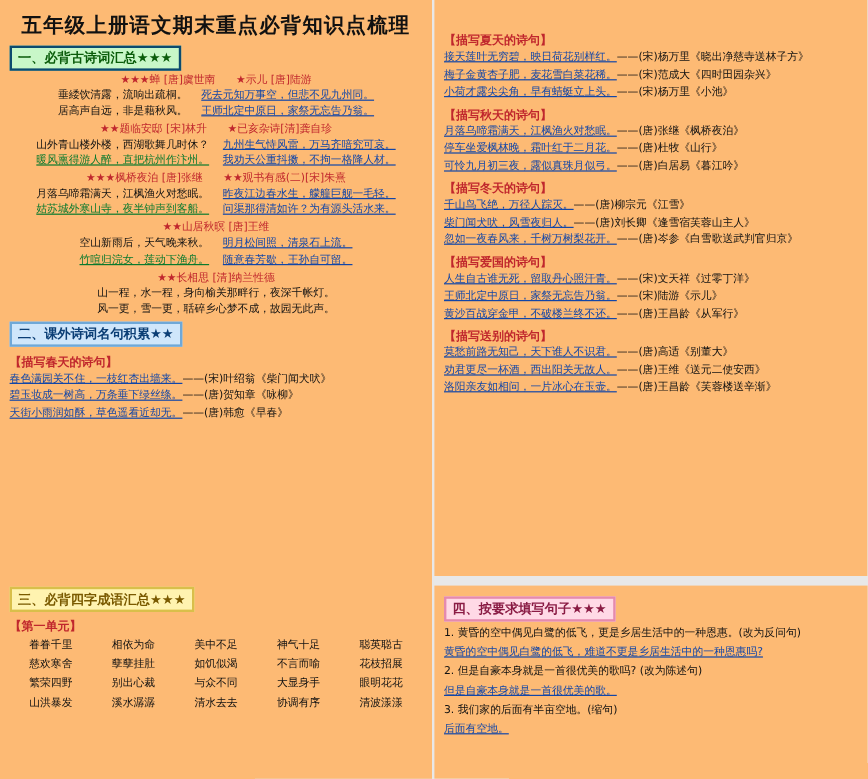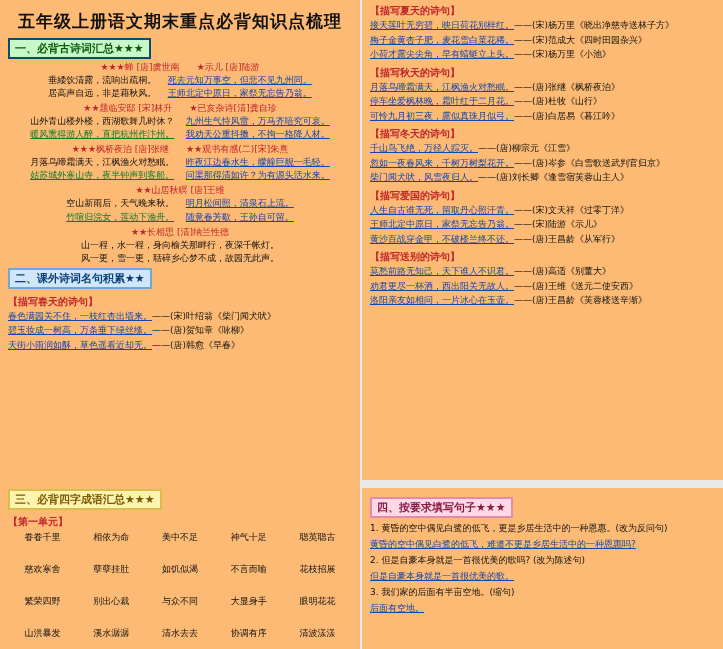--- a/index.html
+++ b/index.html
@@ -1,20 +1,20 @@
 <!DOCTYPE html>
 <html><head>
 <meta charset="utf-8">
 <style>
   html,body{margin:0;padding:0;background:#e8e8e8;}
   body{width:723px;height:649px;font-family:"DejaVu Sans","Liberation Sans",sans-serif;}
   .page{position:relative;width:723px;height:649px;overflow:hidden;}
   .quad{position:absolute;background:#fdba74;box-sizing:border-box;overflow:hidden;}
   .q1{left:0;top:0;width:360px;height:480px;padding:6px 8px;}
-  .q2{left:362px;top:0;width:361px;height:480px;padding:0 8px;}
+  .q2{left:362px;top:0;width:361px;height:480px;padding:23px 8px;}
   .q3{left:0;top:480px;width:360px;height:187px;padding:6px 8px;}
   .q4{left:362px;top:488px;width:394px;height:161px;padding:6px 8px;}
 
   .doc-title{text-align:center;font-weight:bold;font-size:17px;color:#111;letter-spacing:1px;margin:4px 0 2px;font-family:"DejaVu Serif","Liberation Serif",serif;}
   .doc-sub{text-align:center;font-weight:bold;font-size:11.5px;color:#c0272d;margin-bottom:4px;}
 
   .sec-head{display:inline-block;background:#c8f7c8;border:2px solid #0c4a6e;color:#0a5c0a;font-weight:bold;font-size:11px;padding:1px 5px;margin:3px 0 2px;}
   .sec-head.blue{background:#cfe6fb;border-color:#6fa8d8;color:#0b3e75;}
   .sec-head.yellow{background:#fff3b0;border-color:#d9bf4a;color:#7a5a00;}
   .sec-head.pink{background:#ffd9e6;border-color:#e58aae;color:#8a1b44;}
@@ -23,21 +23,21 @@
 
   .line{font-size:9px;color:#111;line-height:1.45;text-align:center;white-space:nowrap;}
   .u{text-decoration:underline;}
   .red{color:#c0272d;}
   .green{color:#0a7a2e;}
   .blue{color:#1246a8;}
   .blk{color:#111;}
   .poemrow{font-size:9px;line-height:1.5;color:#111;margin:1px 0;}
   .poemrow .t{text-decoration:underline;color:#1246a8;}
   .idiom-head{color:#c0272d;font-weight:bold;font-size:10px;margin:3px 0 2px;}
-  .idiom-grid{display:grid;grid-template-columns:repeat(5,1fr);font-size:9px;color:#111;row-gap:19px;text-align:center;}
+  .idiom-grid{display:grid;grid-template-columns:repeat(5,1fr);font-size:9px;color:#111;row-gap:3px;text-align:center;}
   .q4line{font-size:9px;color:#111;line-height:1.55;margin:2px 0;}
   .ans{color:#1246a8;text-decoration:underline;}
   .sep{height:2px;}
 </style>
 </head>
 <body>
 
 <div class="page">
 
   <div class="quad q1">
@@ -88,22 +88,22 @@
     <div class="poemrow"><span class="t">梅子金黄杏子肥，麦花雪白菜花稀。</span><span class="blk">——(宋)范成大《四时田园杂兴》</span></div>
     <div class="poemrow"><span class="t">小荷才露尖尖角，早有蜻蜓立上头。</span><span class="blk">——(宋)杨万里《小池》</span></div>
 
     <div class="sub-head">【描写秋天的诗句】</div>
     <div class="poemrow"><span class="t">月落乌啼霜满天，江枫渔火对愁眠。</span><span class="blk">——(唐)张继《枫桥夜泊》</span></div>
     <div class="poemrow"><span class="t">停车坐爱枫林晚，霜叶红于二月花。</span><span class="blk">——(唐)杜牧《山行》</span></div>
     <div class="poemrow"><span class="t">可怜九月初三夜，露似真珠月似弓。</span><span class="blk">——(唐)白居易《暮江吟》</span></div>
 
     <div class="sub-head">【描写冬天的诗句】</div>
     <div class="poemrow"><span class="t">千山鸟飞绝，万径人踪灭。</span><span class="blk">——(唐)柳宗元《江雪》</span></div>
+    <div class="poemrow"><span class="t">柴门闻犬吠，风雪夜归人。</span><span class="blk">——(唐)刘长卿《逢雪宿芙蓉山主人》</span></div>
     <div class="poemrow"><span class="t">忽如一夜春风来，千树万树梨花开。</span><span class="blk">——(唐)岑参《白雪歌送武判官归京》</span></div>
-    <div class="poemrow"><span class="t">柴门闻犬吠，风雪夜归人。</span><span class="blk">——(唐)刘长卿《逢雪宿芙蓉山主人》</span></div>
 
     <div class="sub-head">【描写爱国的诗句】</div>
     <div class="poemrow"><span class="t">人生自古谁无死，留取丹心照汗青。</span><span class="blk">——(宋)文天祥《过零丁洋》</span></div>
     <div class="poemrow"><span class="t">王师北定中原日，家祭无忘告乃翁。</span><span class="blk">——(宋)陆游《示儿》</span></div>
     <div class="poemrow"><span class="t">黄沙百战穿金甲，不破楼兰终不还。</span><span class="blk">——(唐)王昌龄《从军行》</span></div>
 
     <div class="sub-head">【描写送别的诗句】</div>
     <div class="poemrow"><span class="t">莫愁前路无知己，天下谁人不识君。</span><span class="blk">——(唐)高适《别董大》</span></div>
     <div class="poemrow"><span class="t">劝君更尽一杯酒，西出阳关无故人。</span><span class="blk">——(唐)王维《送元二使安西》</span></div>
     <div class="poemrow"><span class="t">洛阳亲友如相问，一片冰心在玉壶。</span><span class="blk">——(唐)王昌龄《芙蓉楼送辛渐》</span></div>

